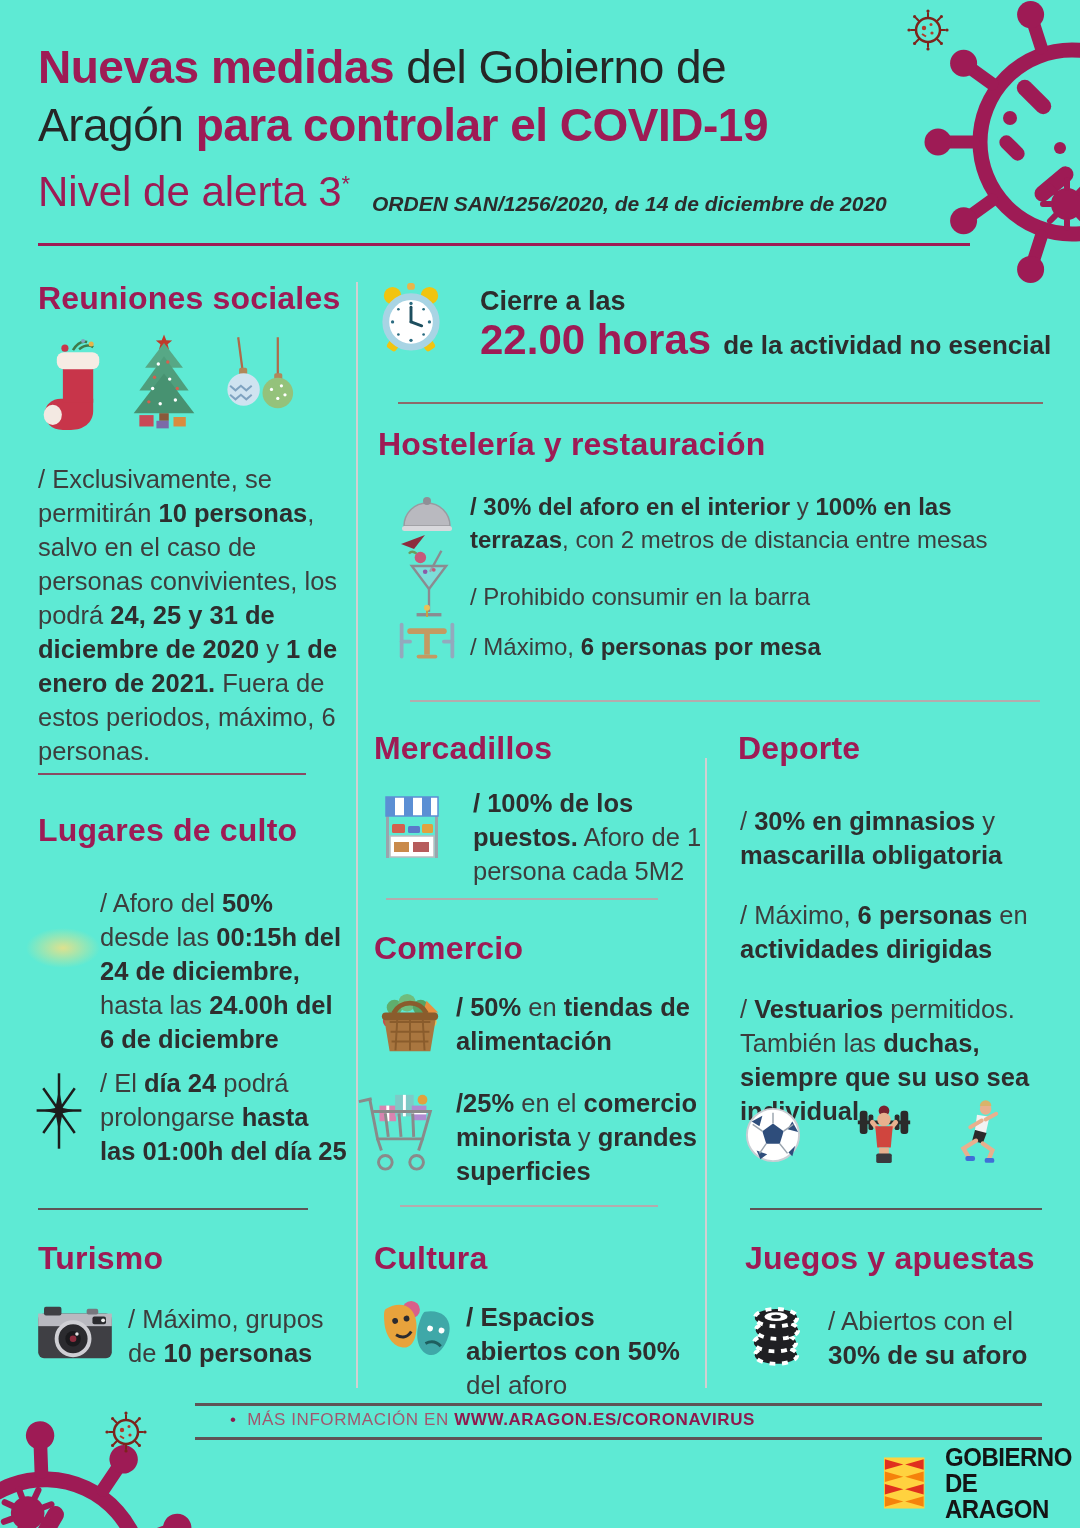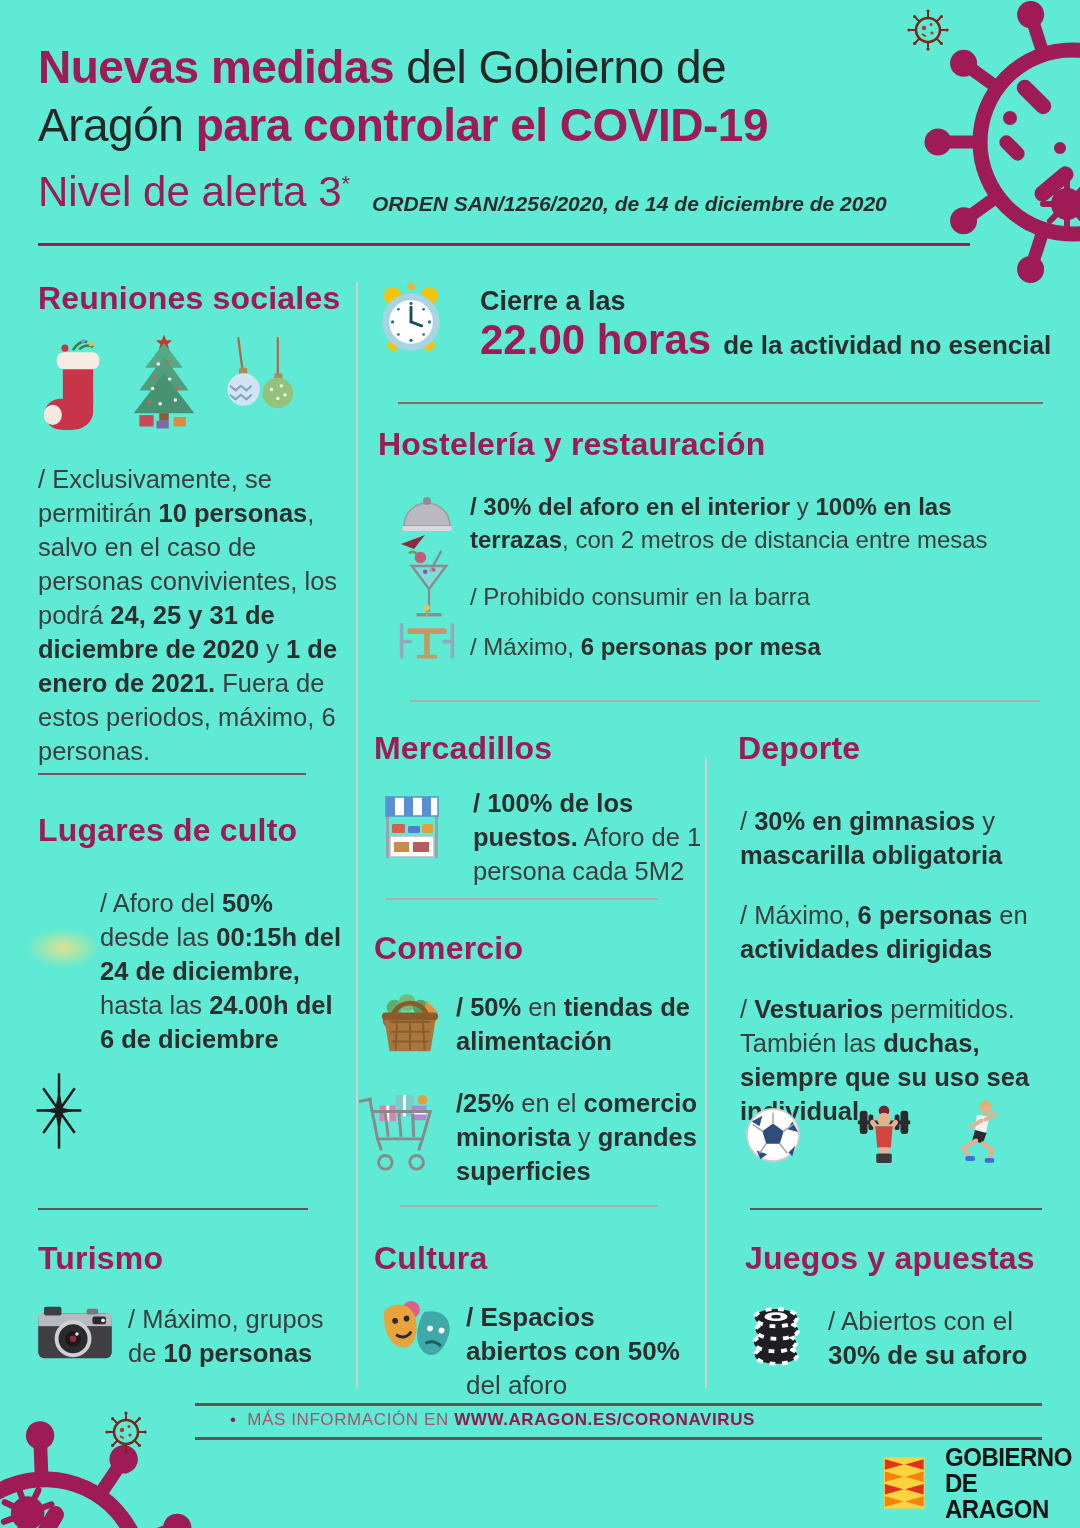--- a/index.html
+++ b/index.html
@@ -193,20 +193,21 @@
   <svg class="abs" style="left:30px;top:1062px;width:58px;height:98px;" viewBox="0 0 70 95">
     <g stroke="#1c1c1c" stroke-width="3">
       <line x1="35" y1="2" x2="35" y2="93"></line>
         <line x1="8" y1="47" x2="62" y2="47"></line>
       <line x1="16" y1="20" x2="54" y2="74"></line>
         <line x1="54" y1="20" x2="16" y2="74"></line>
     </g>
     <polygon points="35,22 40,47 35,72 30,47" fill="#1c1c1c"></polygon>
     <polygon points="15,47 35,43 55,47 35,51" fill="#1c1c1c"></polygon>
   </svg>
+  <div class="abs body" style="left:100px;top:1066px;width:248px;"><span>/ El </span><span class="b">día 24</span><span> podrá prolongarse </span><span class="b">hasta las 01:00h del día 25</span></div>
 
   <div class="sep-dark" style="left:38px;top:1208px;width:270px;"></div>
   <div class="abs h2" style="left:38px;top:1240px;">Turismo</div>
 
   <svg class="abs" style="left:35px;top:1300px;width:80px;height:62px;" viewBox="0 0 80 64">
     <rect x="2" y="14" width="76" height="46" rx="6" fill="#3f3f44"></rect>
     <rect x="2" y="14" width="76" height="13" fill="#b9b9c0"></rect>
     <rect x="8" y="7" width="18" height="9" rx="2" fill="#3f3f44"></rect>
     <rect x="52" y="9" width="12" height="6" rx="2" fill="#77777e"></rect>
     <rect x="58" y="17" width="14" height="8" rx="2" fill="#2b2b2f"></rect>

